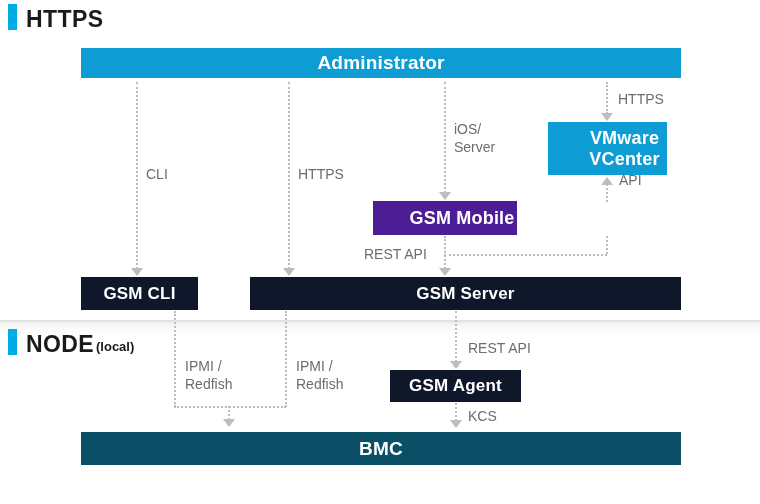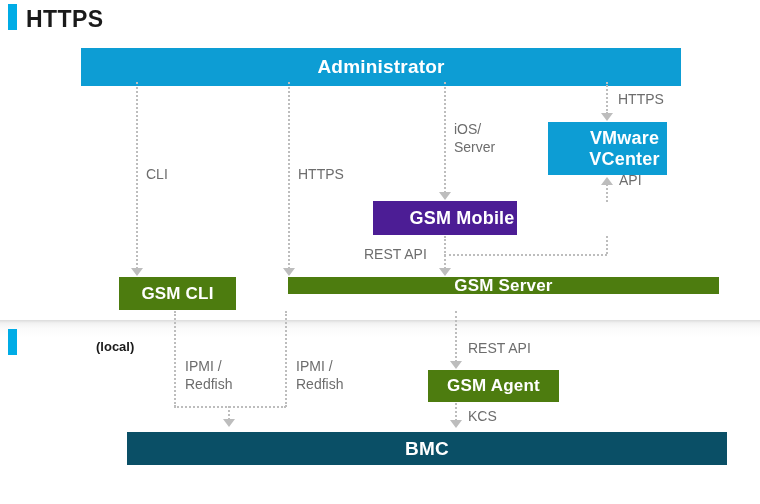--- a/index.html
+++ b/index.html
@@ -59,22 +59,22 @@
     align-items: center;
     justify-content: center;
     box-sizing: border-box;
     color: #ffffff;
     font-weight: bold;
     text-align: center;
     line-height: 1.12;
   }
   .box.blue      { background: #0d9dd4; }
   .box.lightblue { background: #4c1d95; }
-  .box.grey      { background: #4d7c0f; margin-left: 38px; }
-  .box.darkteal  { background: #0a4f66; margin-left: 46px; }
+  .box.grey      { background: #0f172a; }
+  .box.darkteal  { background: #0a4f66; }
 
   .lbl-xl { font-size: 19px; letter-spacing: 0.2px; }
   .lbl-lg { font-size: 18px; letter-spacing: 0.2px; padding-left: 34px; }
   .lbl-md { font-size: 17px; letter-spacing: 0.2px; }
 
   
   .vline {
     width: 0;
     border-left: 2px dotted #bdbdbd;
   }
@@ -104,21 +104,21 @@
   }
 </style>
 </head>
 <body>
 
 <div id="stage">
 
   <div class="abs section-accent" style="left:8px; top:4px; height:26px;"></div>
   <div class="abs section-title" style="left:26px; top:8px;">HTTPS</div>
 
-  <div class="abs box blue lbl-xl" style="left:81px; top:48px; width:600px; height:38px;">Administrator</div>
+  <div class="abs box blue lbl-xl" style="left:81px; top:48px; width:600px; height:30px;">Administrator</div>
 
   <div class="abs vline" style="left:136px; top:82px; height:187px;"></div>
   <div class="abs arrow-down" style="left:131px; top:268px;"></div>
   <div class="abs edge-label" style="left:146px; top:166px;">CLI</div>
 
   <div class="abs vline" style="left:288px; top:82px; height:187px;"></div>
   <div class="abs arrow-down" style="left:283px; top:268px;"></div>
   <div class="abs edge-label" style="left:298px; top:166px;">HTTPS</div>
 
   <div class="abs vline" style="left:444px; top:82px; height:111px;"></div>
@@ -141,25 +141,26 @@
 
 
   <div class="abs vline" style="left:444px; top:236px; height:33px;"></div>
   <div class="abs vline" style="left:606px; top:236px; height:18px;"></div>
   <div class="abs hline" style="left:444px; top:254px; width:163px;"></div>
   <div class="abs arrow-down" style="left:439px; top:268px;"></div>
   <div class="abs edge-label" style="left:364px; top:246px;">REST API</div>
 
   <div class="abs box grey lbl-md" style="left:81px; top:277px; width:117px; height:33px;">GSM CLI</div>
 
-  <div class="abs box grey lbl-md" style="left:250px; top:277px; width:431px; height:17px;text-align:center;">GSM Server</div>
+  <div class="abs box grey lbl-md" style="left:250px; top:277px; width:431px; height:33px;text-align:center;">GSM Server</div>
 
   <div class="abs divider-band" style="top:320px;"></div>
 
   <div class="abs section-accent" style="left:8px; top:329px; height:26px;"></div>
+  <div class="abs section-title" style="left:26px; top:333px;">NODE</div>
   <div class="abs section-sub" style="left:96px; top:340px;">(local)</div>
 
   <div class="abs vline" style="left:174px; top:311px; height:96px;"></div>
   <div class="abs edge-label" style="left:185px; top:358px;">IPMI /
 Redfish</div>
 
   <div class="abs vline" style="left:285px; top:311px; height:96px;"></div>
   <div class="abs edge-label" style="left:296px; top:358px;">IPMI /
 Redfish</div>
 

